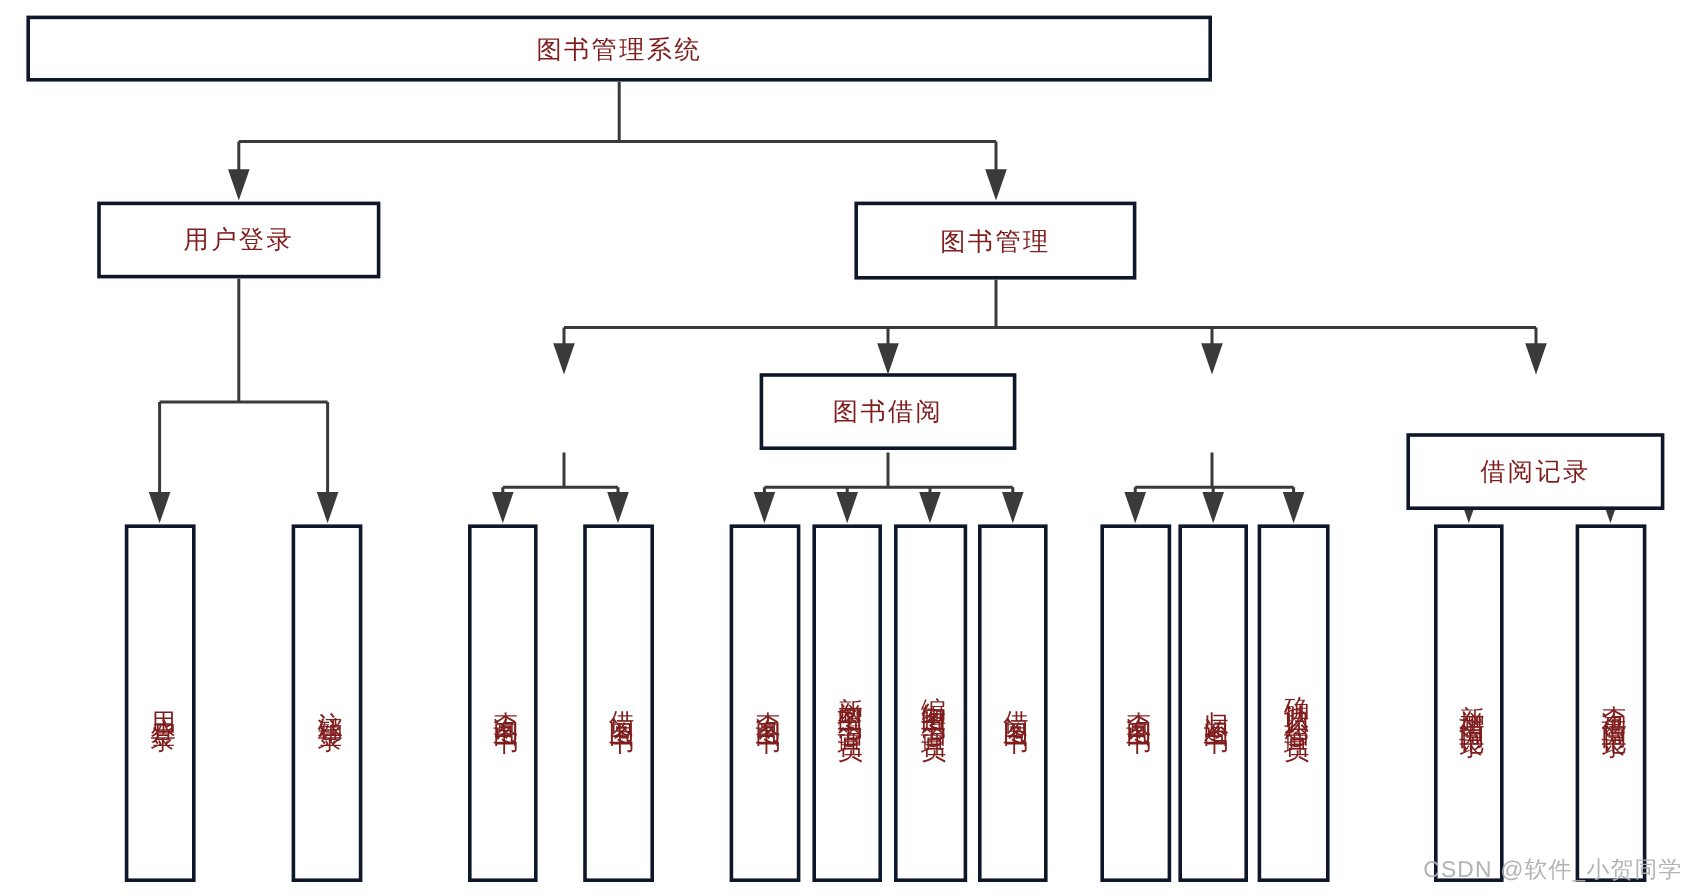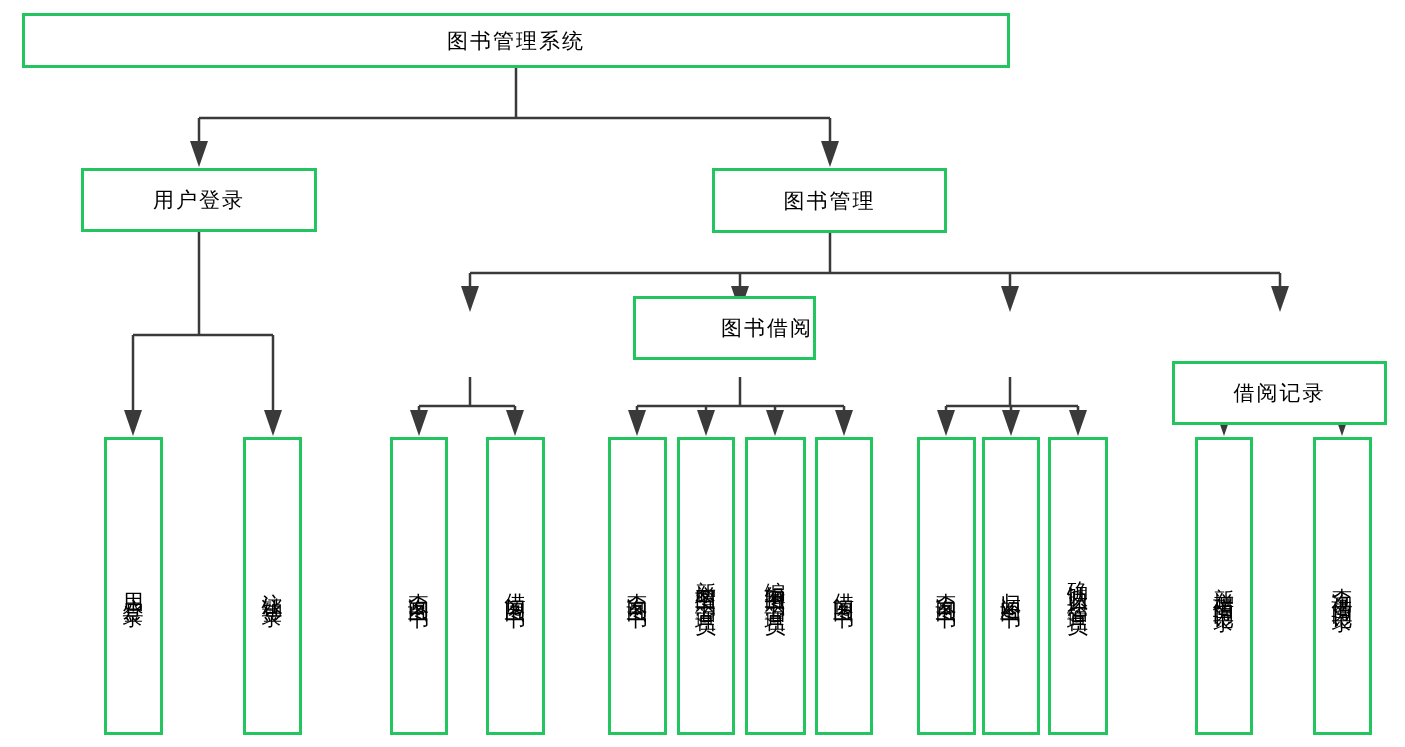--- a/index.html
+++ b/index.html
@@ -13,27 +13,28 @@
   }
   .wires {
     position: absolute;
     left: 0; top: 0;
     width: 1405px; height: 747px;
     z-index: 1;
   }
   .box {
     position: absolute;
     box-sizing: border-box;
-    border: 3px solid #22c55e;
+    border: 3px solid #0f172a;
     background: #ffffff;
     display: flex;
     align-items: center;
     justify-content: center;
     z-index: 2;
-    color: #000000;
+    color: #7f1d1d;
+    font-family: Liberation Mono, monospace;
   }
   .box.header span {
     font-size: 21px;
     letter-spacing: 2px;
     white-space: nowrap;
   }
   .box.leaf span {
     writing-mode: vertical-rl;
     text-orientation: mixed;
     font-size: 21px;
@@ -95,21 +96,21 @@
     <span>图书管理系统</span>
   </div>
 
   <div class="box header" style="left:81px; top:168px; width:236px; height:64px;">
     <span>用户登录</span>
   </div>
   <div class="box header" style="left:712px; top:168px; width:235px; height:65px;">
     <span>图书管理</span>
   </div>
 
-  <div class="box header" style="left:633px; top:296px; width:183px; height:64px;justify-content:flex-end;">
+  <div class="box header" style="left:633px; top:311px; width:214px; height:64px;">
     <span>图书借阅</span>
   </div>
   <div class="box header" style="left:1172px; top:313px; width:215px; height:64px;margin-top:48px;">
     <span>借阅记录</span>
   </div>
 
   <div class="box leaf" style="left:104px; top:437px; width:59px; height:298px;">
     <span>用户登录</span>
   </div>
   <div class="box leaf" style="left:243px; top:437px; width:59px; height:298px;">
@@ -146,14 +147,15 @@
     <span>确认归还（管理员）</span>
   </div>
 
   <div class="box leaf" style="left:1195px; top:437px; width:58px; height:298px;">
     <span>新增借阅记录</span>
   </div>
   <div class="box leaf" style="left:1313px; top:437px; width:59px; height:298px;">
     <span>查询借阅记录</span>
   </div>
 
+  <div class="watermark">CSDN @软件_小贺同学</div>
 
 </div>
 
 </body></html>

